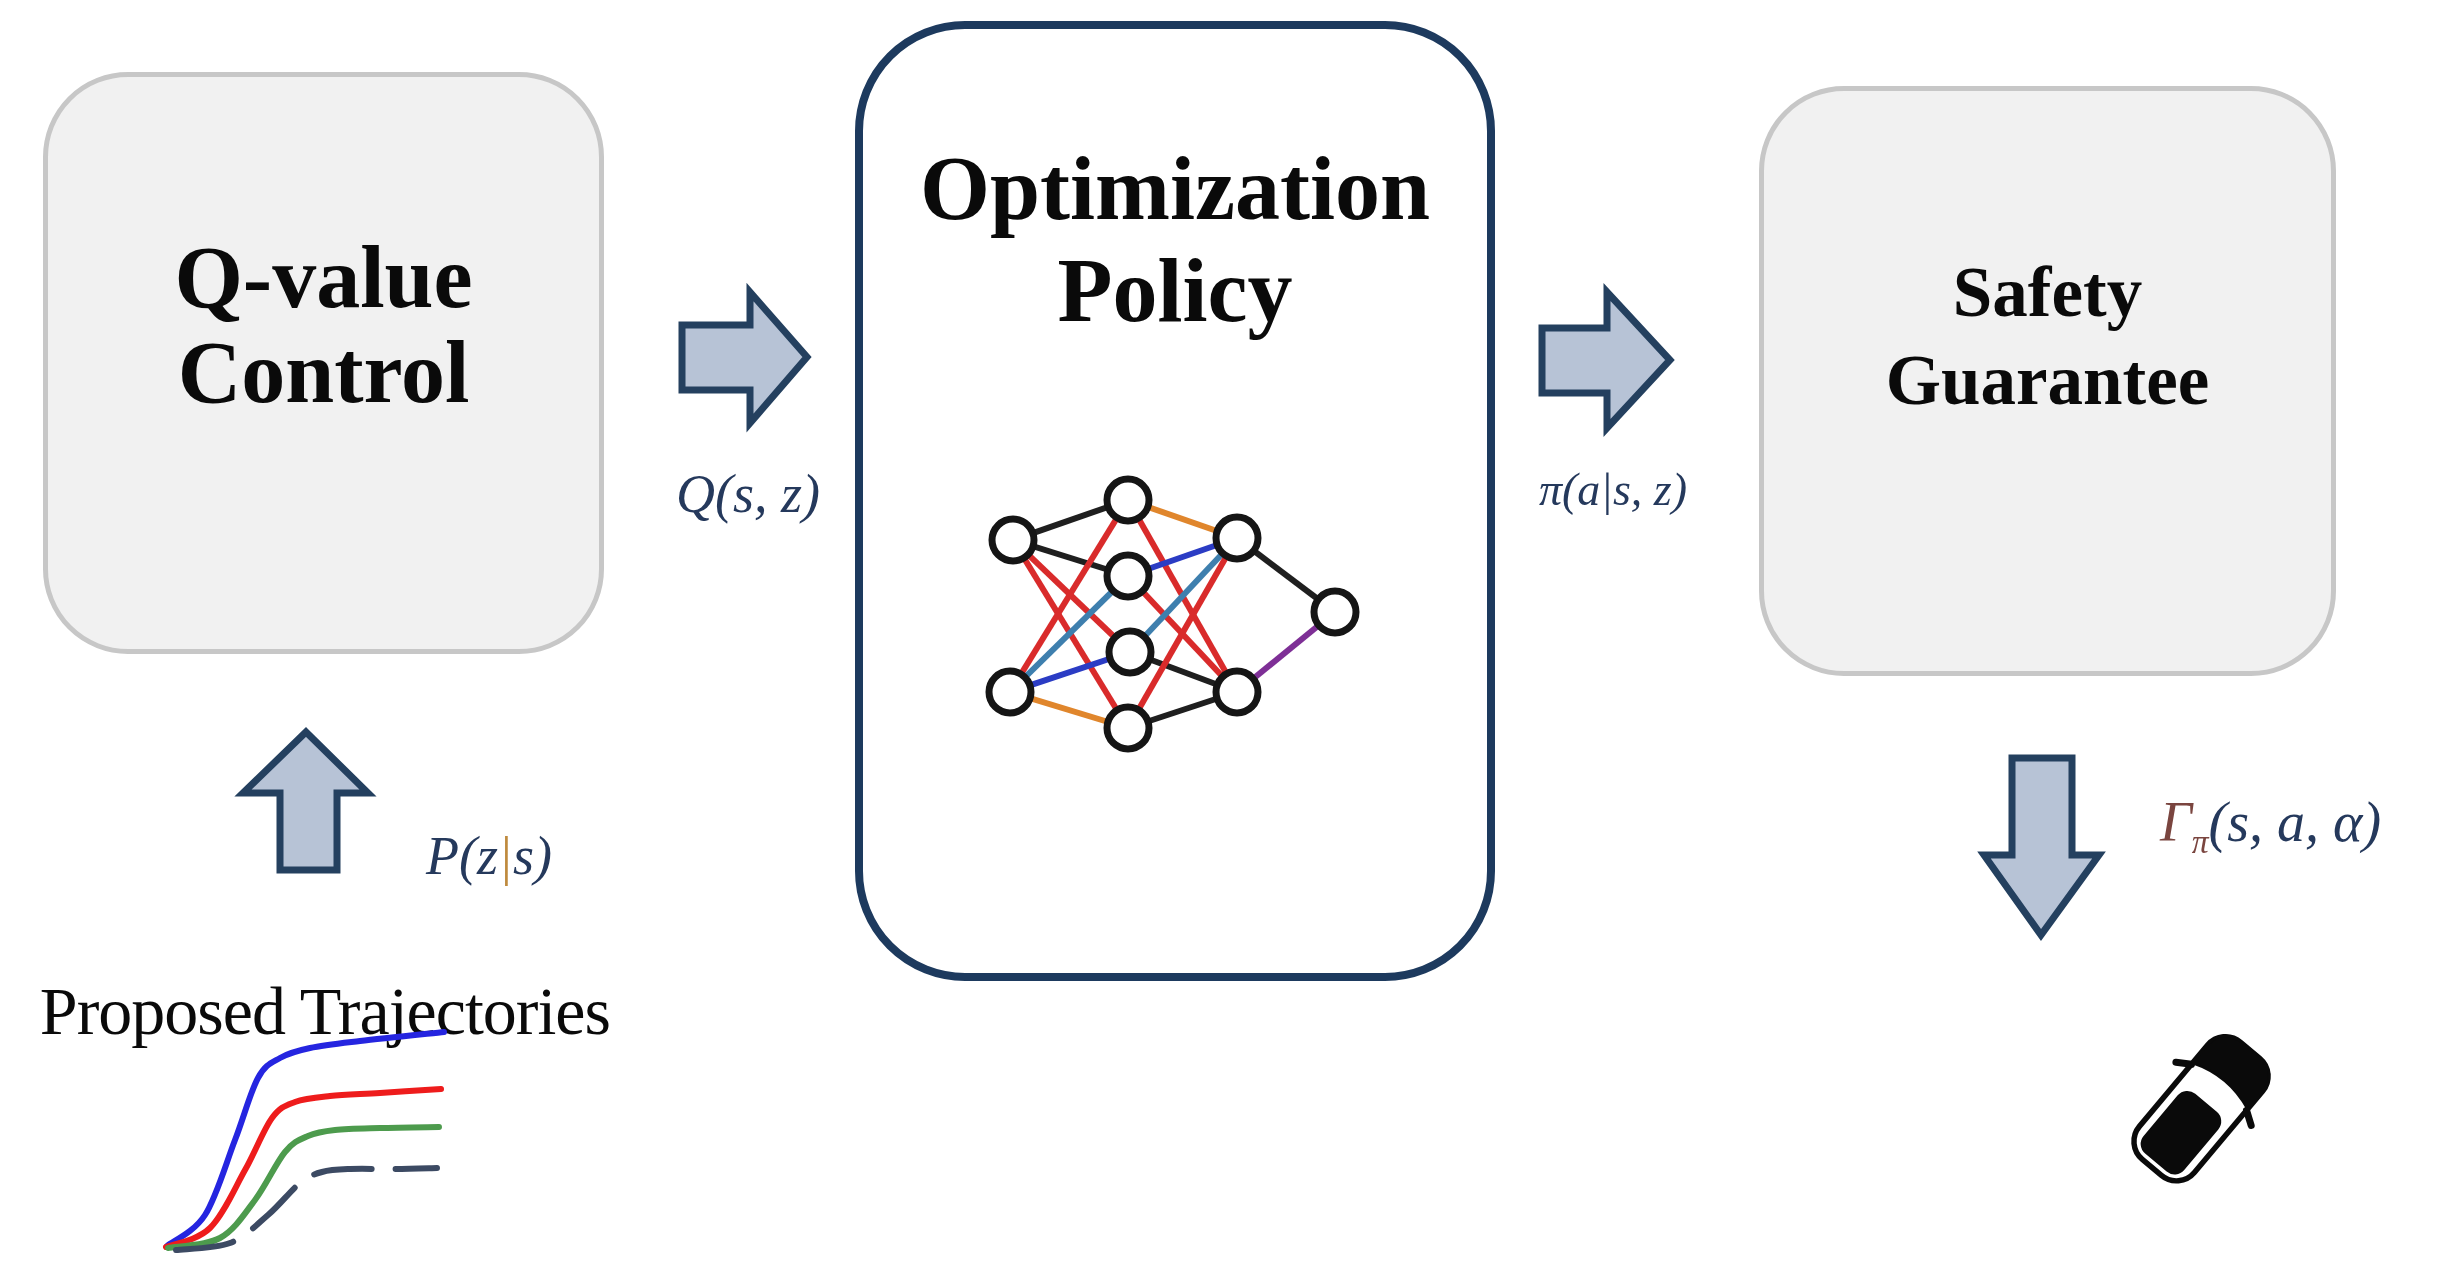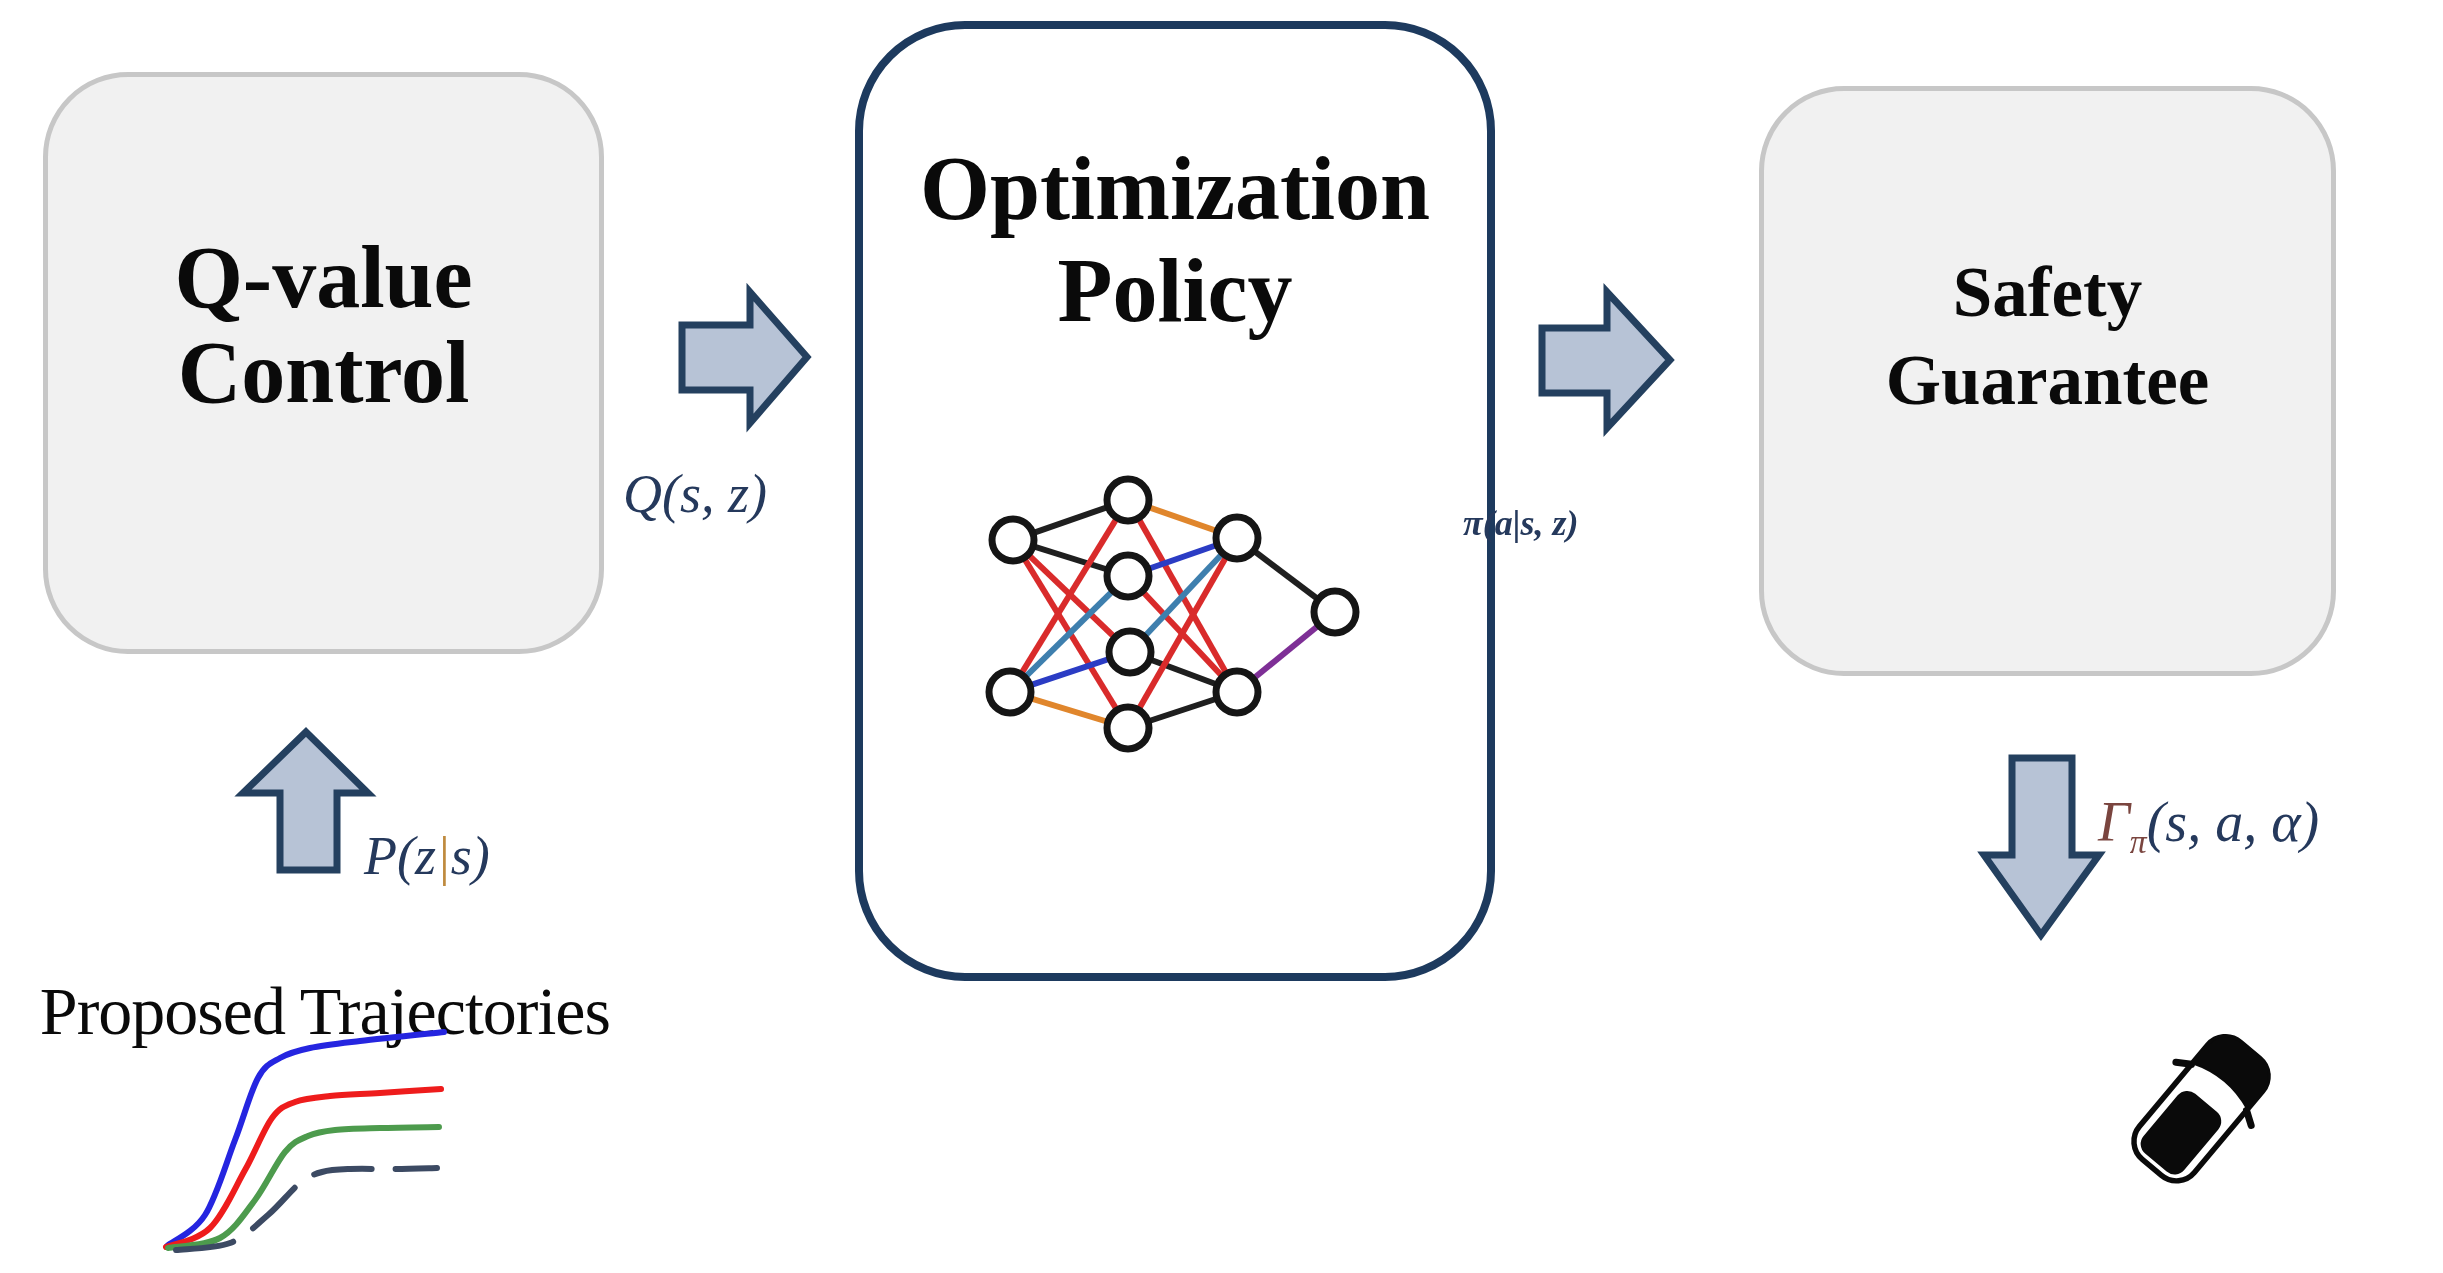--- a/index.html
+++ b/index.html
@@ -31,26 +31,26 @@
   .t-q{left:43px;top:230px;width:561px;font-size:88px;line-height:95px;}
   .t-policy{left:855px;top:138px;width:640px;font-size:90px;line-height:102px;}
   .t-safety{left:1759px;top:248px;width:577px;font-size:71px;line-height:88px;}
   .t-safe-signal{left:1678px;top:972px;width:500px;font-size:86px;line-height:96px;}
   .caption{
     position:absolute;left:10px;top:972px;width:600px;
     text-align:right;font-size:68px;line-height:78px;
     color:var(--text);letter-spacing:-1px;white-space:nowrap;
   }
   .mathlabel{
-    position:absolute;text-align:left;
+    position:absolute;text-align:center;
     font-style:italic;color:var(--math);
     white-space:nowrap;
   }
   .m-q{left:623px;top:462px;width:250px;font-size:54px;line-height:64px;}
-  .m-pi{left:1463px;top:491px;width:300px;font-size:36px;line-height:64px;font-weight:bold;}
+  .m-pi{left:1463px;top:458px;width:300px;font-size:46px;line-height:64px;}
   .m-p{left:364px;top:824px;width:250px;font-size:54px;line-height:64px;}
   .m-gamma{left:2098px;top:788px;width:345px;font-size:56px;line-height:68px;}
   .m-gamma .ghead, .m-gamma .gsub{color:var(--gamma);}
   .m-gamma .gsub{font-size:0.6em;}
   .m-p .pbar{color:var(--pbar);}
   .arrow-shape{
     fill:var(--arrow-fill);
     stroke:var(--arrow-border);
     stroke-width:7;
     stroke-linejoin:miter;

